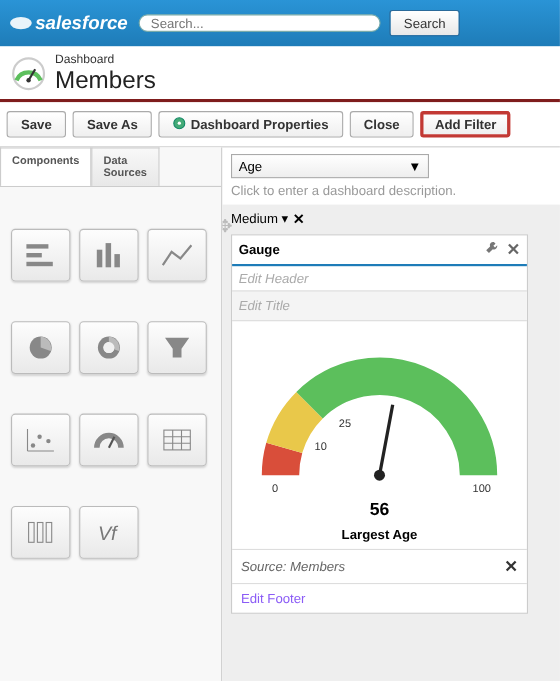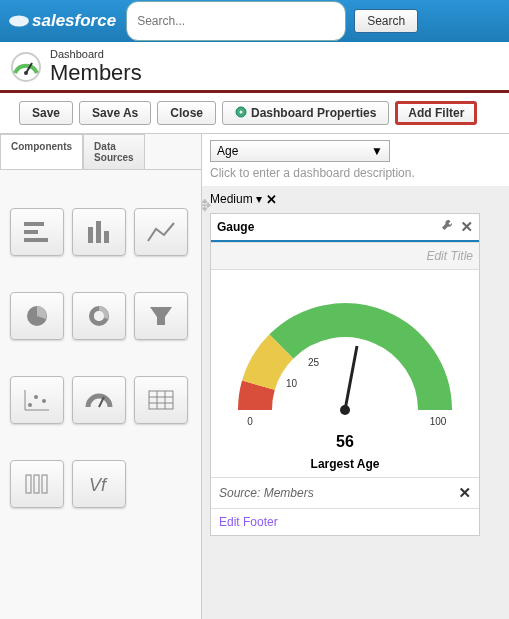--- a/index.html
+++ b/index.html
@@ -2,29 +2,29 @@
 <html><head>
 <meta charset="utf-8">
 <style>
 * { box-sizing: border-box; margin: 0; padding: 0; font-family: Arial, Helvetica, sans-serif; }
 body { width: 509px; height: 619px; overflow: hidden; background: #fff; }
 
 .topbar { background: linear-gradient(#2a94d6, #1e7cb8); height: 42px; display: flex; align-items: center; padding: 0 8px; gap: 10px; }
 .logo { color: #fff; font-style: italic; font-weight: bold; font-size: 17px; display: flex; align-items: center; gap: 2px; }
 .logo svg { width: 22px; height: 14px; }
 .search-wrap { display: flex; align-items: center; }
-.search-input { width: 220px; height: 40px; border-radius: 12px; border: 1px solid #7aa; padding: 0 10px; font-size: 12px; color: #888; background: #fff; }
+.search-input { width: 220px; height: 16px; border-radius: 12px; border: 1px solid #7aa; padding: 0 10px; font-size: 12px; color: #888; background: #fff; }
 .search-btn { margin-left: 8px; height: 24px; padding: 0 12px; border: 1px solid #2a6a9a; background: linear-gradient(#fff,#e8e8e8); border-radius: 3px; font-size: 12px; color: #333; cursor: pointer; }
 
 .header-area { padding: 6px 10px 4px 10px; display: flex; align-items: center; gap: 8px; border-bottom: 3px solid #7f1d1d; }
 .header-icon { width: 32px; height: 32px; }
 .header-text .bc { font-size: 11px; color: #333; }
 .header-text h1 { font-size: 22px; font-weight: normal; color: #222; }
 
-.toolbar { padding: 8px 19px; display: flex; gap: 6px; border-bottom: 1px solid #ccc; background: #fff; }
+.toolbar { padding: 8px 6px; display: flex; gap: 6px; border-bottom: 1px solid #ccc; background: #fff; }
 .btn { height: 24px; padding: 0 12px; border: 1px solid #aaa; background: linear-gradient(#fff,#efefef); border-radius: 3px; font-size: 12px; font-weight: bold; color: #333; cursor: pointer; display: inline-flex; align-items: center; gap: 4px; }
 .btn.highlight { border: 3px solid #c23934; padding: 0 10px; }
 
 .main { display: flex; height: calc(619px - 42px - 50px - 42px); }
 .left { width: 202px; border-right: 1px solid #ccc; background: #f8f8f8; }
 .tabs { display: flex; border-bottom: 1px solid #ccc; }
 .tab { flex: 0; padding: 6px 10px; font-size: 10px; font-weight: bold; color: #555; border: 1px solid #ccc; border-bottom: none; background: linear-gradient(#f8f8f8,#e8e8e8); cursor: pointer; }
 .tab.active { background: #fff; }
 
 .comp-grid { padding: 10px; display: grid; grid-template-columns: repeat(3, 54px); gap: 8px; }
@@ -41,21 +41,21 @@
 .size-bar .dd { font-weight: normal; cursor: pointer; }
 .size-bar .x { font-weight: bold; cursor: pointer; font-size: 13px; }
 .plus-handle { position: absolute; left: -4px; top: 10px; color: #bbb; font-size: 16px; user-select: none; }
 
 .widget { background: #fff; border: 1px solid #ccc; width: 270px; margin-top: 4px; font-size: 12px; }
 .widget-hdr { display: flex; align-items: center; justify-content: space-between; padding: 4px 6px; border-bottom: 2px solid #1e7cb8; }
 .widget-hdr .title { font-weight: bold; }
 .widget-hdr .tools { display: flex; gap: 6px; color: #666; }
 .widget-hdr .tools span { cursor: pointer; }
 .placeholder { padding: 4px 6px; color: #aaa; font-style: italic; cursor: text; }
-.edit-title { text-align: right; padding: 6px; color: #aaa; font-style: italic; background: #f4f4f4; border-top: 1px solid #ddd; border-bottom: 1px solid #ddd; }
+.edit-title { text-align: left; padding: 6px; color: #aaa; font-style: italic; background: #f4f4f4; border-top: 1px solid #ddd; border-bottom: 1px solid #ddd; }
 
 .gauge-area { padding: 10px 6px 6px 6px; text-align: center; }
 .gauge-svg { width: 250px; height: 150px; }
 .gauge-val { font-size: 16px; font-weight: bold; }
 .gauge-label { font-size: 12px; font-weight: bold; margin-top: 6px; }
 
 .info-row { padding: 6px 8px; border-top: 1px solid #ddd; font-style: italic; color: #666; display: flex; justify-content: space-between; align-items: center; }
 .info-row .rm { font-style: normal; font-weight: bold; cursor: pointer; color: #333; font-size: 15px; }
 .footer-ph { padding: 6px 8px; border-top: 1px solid #ddd; color: #8b5cf6; cursor: text; }
 
@@ -88,30 +88,30 @@
   </div>
   <div class="header-text">
     <div class="bc">Dashboard</div>
     <h1>Members</h1>
   </div>
 </div>
 
 <div class="toolbar">
   <button class="btn">Save</button>
   <button class="btn">Save As</button>
-  <button class="btn">Close</button>
   <button class="btn">
     <span>
       <svg width="12" height="12" viewBox="0 0 12 12">
           <circle cx="6" cy="6" r="5" fill="#4a7" stroke="#186" stroke-width="1"></circle>
           <circle cx="6" cy="6" r="1.5" fill="#fff"></circle>
         </svg>
     </span>
     <span>Dashboard Properties</span>
   </button>
+  <button class="btn">Close</button>
   <button class="btn highlight">Add Filter</button>
 </div>
 
 <div class="main">
   <div class="left">
     <div class="tabs">
       <div class="tab active">Components</div>
       <div class="tab">Data Sources</div>
     </div>
     <div class="comp-grid">
@@ -213,20 +213,21 @@
           <span class="title">Gauge</span>
           <span class="tools">
             <span>
               <svg width="14" height="14" viewBox="0 0 14 14">
                   <path d="M9 2a3 3 0 0 0-3.5 4L2 9.5 4.5 12 8 8.5A3 3 0 0 0 12 5l-2 2-1.5-1.5 2-2z" fill="#777"></path>
                 </svg>
             </span>
             <span style="font-weight:bold;font-size:15px;">✕</span>
           </span>
         </div>
+        <div class="placeholder">Edit Header</div>
         <div class="edit-title">Edit Title</div>
 
         <div class="gauge-area">
           <svg class="gauge-svg" viewBox="0 0 250 150">
 
             <path d="M 35 130 A 90 90 0 0 1 38.4 105.2" stroke="#d94e3a" stroke-width="34" fill="none"></path>
             <path d="M 38.4 105.2 A 90 90 0 0 1 61.4 66.4" stroke="#e9c84a" stroke-width="34" fill="none"></path>
             <path d="M 61.4 66.4 A 90 90 0 0 1 215 130" stroke="#5cbf5c" stroke-width="34" fill="none"></path>
 
             <text class="tick-label" x="30" y="145" text-anchor="middle">0</text>

